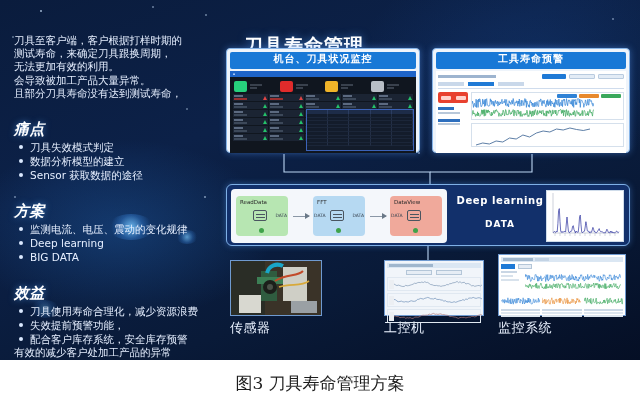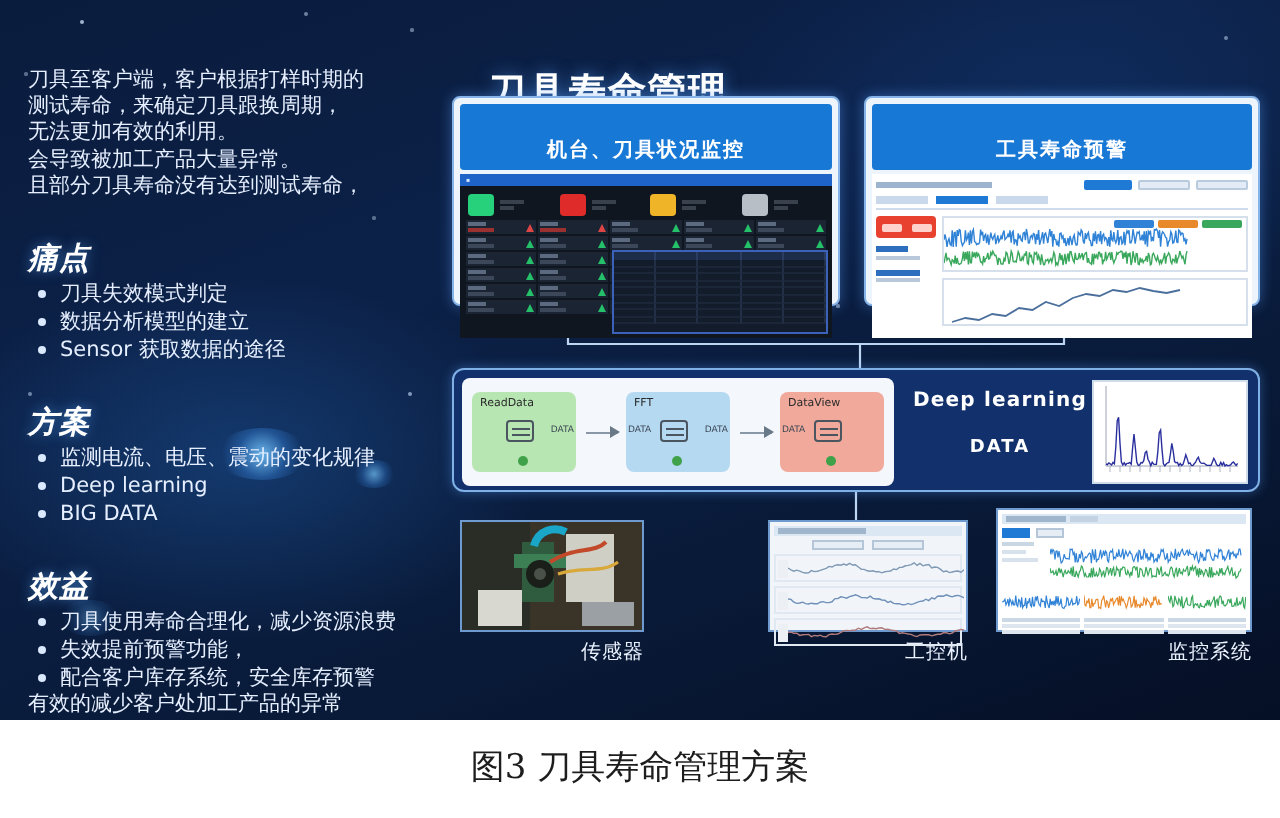--- a/index.html
+++ b/index.html
@@ -35,21 +35,21 @@
   
   #diagram { position:absolute; left:224px; top:4px; width:412px; height:352px; }
 
   #slide-title { position:absolute; left:20px; top:6px; font-size:19px; font-weight:bold;
     color:#ffffff; letter-spacing:1px; text-shadow:0 0 8px rgba(80,160,255,.6);margin-top:23px; }
 
   
   .panel { position:absolute; background:#eef4fb; border:1.4px solid #86b4e8; border-radius:4px;
     box-shadow:0 0 7px rgba(90,160,255,.45); padding:3px; }
   .panel-title { background:#1878d6; color:#fff; font-size:10px; font-weight:bold;
-    text-align:center; letter-spacing:1px; padding:16px 0 3px 0; border-radius:2px; }
+    text-align:center; letter-spacing:1px; padding:0 0 3px 0; border-radius:2px; }
 
   
   #panel-machine { left:2px; top:44px; width:194px; height:105px; }
   .dash-dark { background:#10161f; height:82px; margin-top:2px; position:relative; overflow:hidden; }
   .dash-bar { height:6px; background:#1e64c8; display:flex; align-items:center; padding:0 3px; }
   .dash-bar span { font-size:3px; color:#cfe2ff; }
   .tiles { display:flex; gap:4px; padding:4px 4px 2px 4px; }
   .tile { display:flex; align-items:center; gap:3px; width:44px; }
   .tile .sq { width:13px; height:11px; border-radius:2px; }
   .tile .bars { display:flex; flex-direction:column; gap:1px; }
@@ -118,21 +118,21 @@
   .conn::after { content:""; position:absolute; right:-1px; top:-2.5px; width:0; height:0;
     border-left:5px solid #6a7988; border-top:3px solid transparent; border-bottom:3px solid transparent; }
   #dl-text { position:absolute; left:228px; top:10px; width:90px; text-align:center; color:#fff; }
   #dl-text .a { font-size:10px; font-weight:bold; letter-spacing:.6px; }
   #dl-text .b { font-size:9px; font-weight:bold; letter-spacing:1px; margin-top:13px; }
   #fft-card { position:absolute; right:5px; top:5px; width:78px; height:52px;
     background:#fff; border:.7px solid #cfdcea; }
 
   
   .bnode { position:absolute; }
-  .bnode .cap { text-align:right; font-size:10px; color:#eaf2ff; margin-top:3px;
+  .bnode .cap { text-align:left; font-size:13px; color:#eaf2ff; margin-top:3px;
     letter-spacing:.5px; }
   #n-sensor { left:6px; top:256px; width:92px; }
   #n-sensor .pic { width:92px; height:56px; border:1px solid #6f9ad0;
     background:linear-gradient(135deg,#2b2f2a,#4a4034 40%,#1d2a33 100%); position:relative;
     overflow:hidden; }
   #n-ipc { left:160px; top:256px; width:100px; }
   #n-ipc .pic { width:100px; height:56px; background:#f1f5fa; border:1px solid #6f9ad0; padding:2px; }
   #n-mon { left:274px; top:250px; width:128px; }
   #n-mon .pic { width:128px; height:62px; background:#ffffff; border:1px solid #6f9ad0; padding:2px; }
 

